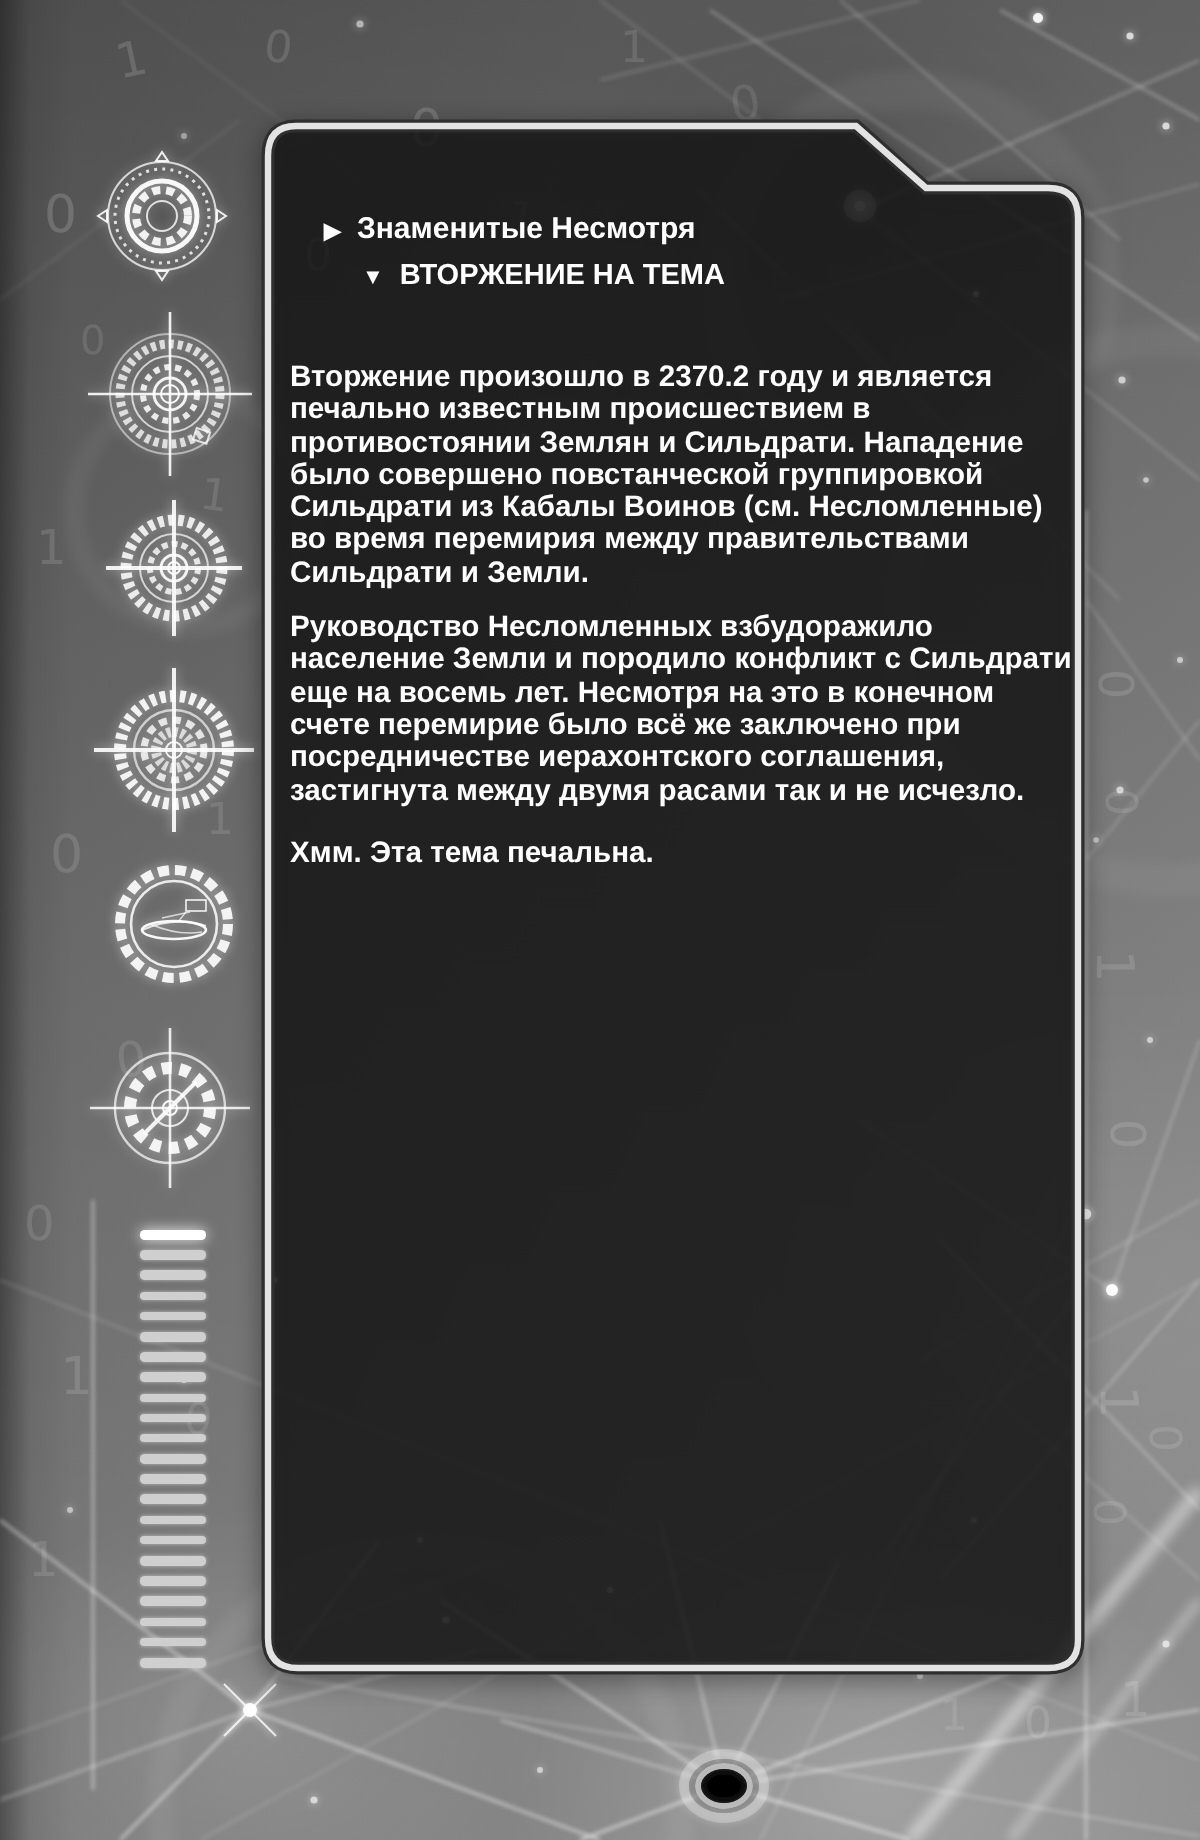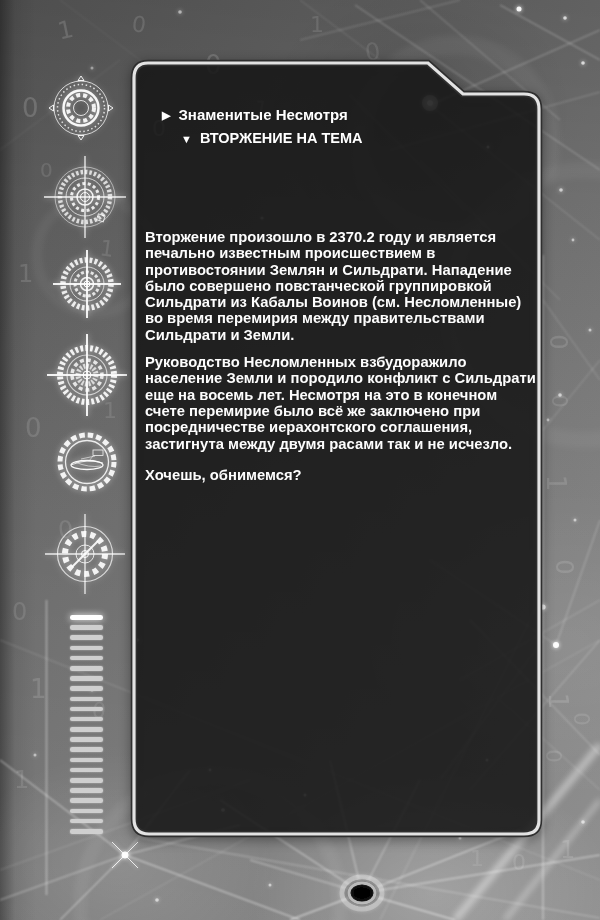--- a/index.html
+++ b/index.html
@@ -43,21 +43,21 @@
   .topic-header{
     position:absolute;left:152px;top:76px;font-size:16px;font-weight:bold;
     letter-spacing:.2px;white-space:nowrap;
   }
   .menu-item{position:absolute;display:flex;align-items:center;white-space:nowrap;cursor:pointer;}
   .menu-item .tri{font-size:11px;margin-right:8px;position:relative;top:.5px;}
   .menu-item-1{left:162px;top:106px;font-size:15px;font-weight:bold;}
   .menu-item-2{left:181px;top:130px;font-size:14.5px;font-weight:bold;}
   .panel-body{
     position:absolute;left:145px;top:181px;width:392px;
-    font-size:14.8px;font-weight:bold;line-height:16.3px;color:#fdfdfd;margin-top:48px;
+    font-size:14.8px;font-weight:bold;line-height:16.3px;color:#fdfdfd;
   }
   .panel-body p{margin:0 0 11px 0;white-space:pre-line;}
   .panel-body p.dialog{margin:15px 0 0 0;}
 </style>
 </head>
 <body>
 
 <div class="bg-base"></div>
 
 <div class="binary-backdrop">
@@ -327,15 +327,15 @@
 было совершено повстанческой группировкой
 Сильдрати из Кабалы Воинов (см. Несломленные)
 во время перемирия между правительствами
 Сильдрати и Земли.</p>
     <p>Руководство Несломленных взбудоражило
 население Земли и породило конфликт с Сильдрати
 еще на восемь лет. Несмотря на это в конечном
 счете перемирие было всё же заключено при
 посредничестве иерахонтского соглашения,
 застигнута между двумя расами так и не исчезло.</p>
-    <p class="dialog">Хочешь, обнимемся?</p>
+    <p class="dialog">Хмм. Эта тема печальна.</p>
   </div>
 </div>
 
 </body></html>

